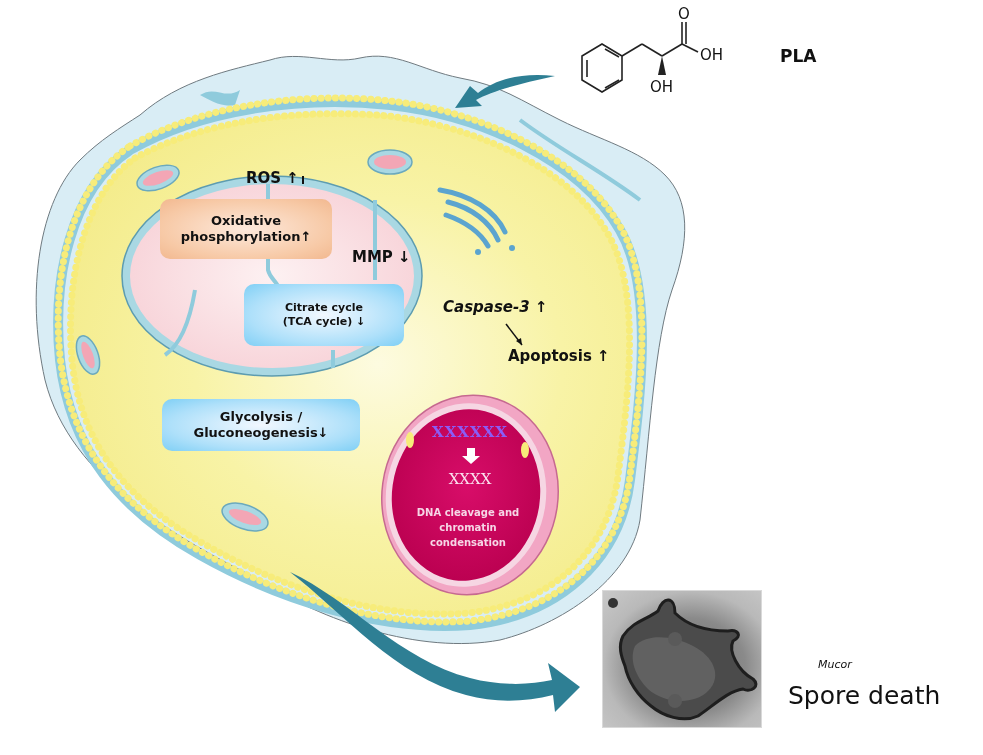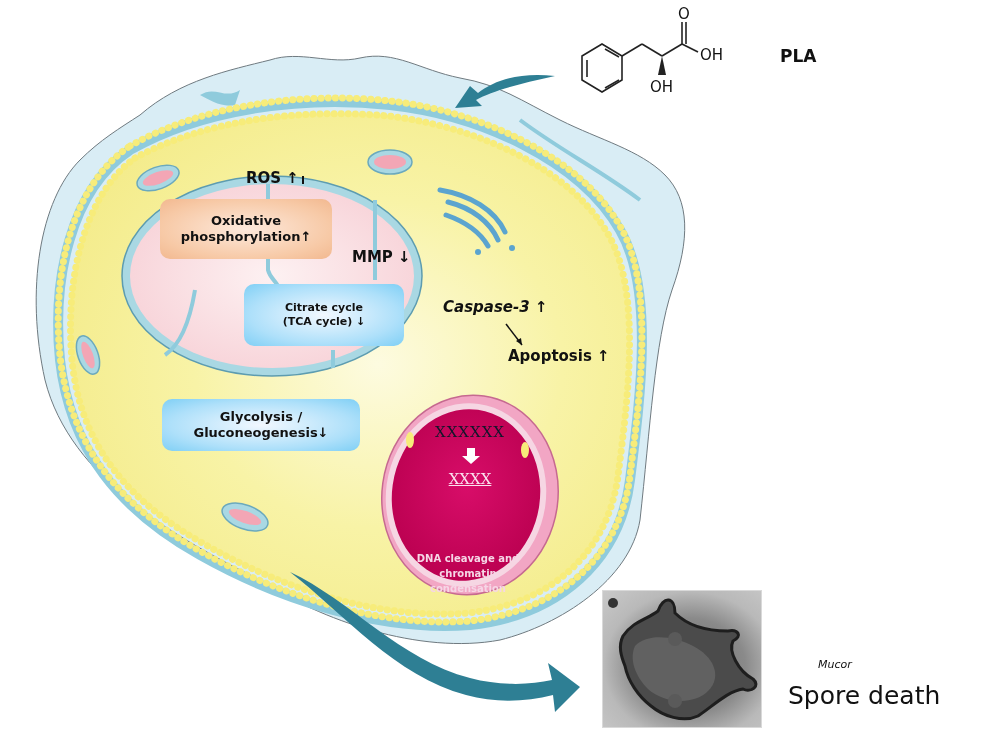--- a/index.html
+++ b/index.html
@@ -128,23 +128,23 @@
 </div>
 
 <div class="box box-blue" style="left:162px;top:399px;width:198px;height:52px;font-size:13px;">
   <span>Glycolysis /</span>
   <span>Gluconeogenesis↓</span>
 </div>
 
 <div class="lbl" style="left:443px;top:298px;font-size:15px;font-style:italic;">Caspase-3 ↑</div>
 <div class="lbl" style="left:480px;top:347px;font-size:15px;margin-left:28px;">Apoptosis ↑</div>
 
-<div class="nuc-text" style="left:420px;top:423px;width:100px;font-size:15px;font-family:'DejaVu Serif', serif;font-weight:normal;letter-spacing:1px;color:#0f172a;">XXXXXX</div>
-<div class="nuc-text" style="left:420px;top:470px;width:100px;font-size:15px;font-family:'DejaVu Serif', serif;font-weight:normal;color:#fbe3ef;text-decoration:underline;">XXXX</div>
-<div class="nuc-text" style="left:400px;top:505px;width:136px;font-size:10px;line-height:1.5;margin-top:46px;">
+<div class="nuc-text" style="left:420px;top:423px;width:100px;font-size:15px;font-family:'DejaVu Serif', serif;font-weight:bold;letter-spacing:1px;color:#8b5cf6;">XXXXXX</div>
+<div class="nuc-text" style="left:420px;top:470px;width:100px;font-size:15px;font-family:'DejaVu Serif', serif;font-weight:normal;color:#fbe3ef;">XXXX</div>
+<div class="nuc-text" style="left:400px;top:505px;width:136px;font-size:10px;line-height:1.5;">
   <div>DNA cleavage and</div>
   <div>chromatin</div>
   <div>condensation</div>
 </div>
 
 <div class="photo">
   <svg width="158" height="136" viewBox="0 0 158 136">
     <path d="M20,45 C30,30 45,28 55,20 C60,5 72,5 72,22 C85,35 105,40 125,40 C135,38 140,45 130,50 C125,60 135,80 150,88 C158,95 148,102 140,98 C125,100 110,115 95,125 C80,132 60,125 48,115 C35,105 25,90 22,75 C18,65 15,55 20,45 Z" fill="#4b4b4b" stroke="#1e1e1e" stroke-width="3"></path>
     <path d="M32,55 C45,42 70,45 90,55 C110,65 120,85 105,100 C90,115 60,112 45,98 C32,85 26,68 32,55 Z" fill="#6b6b6b" opacity="0.7"></path>
     <circle cx="72" cy="48" r="7" fill="#5a5a5a"></circle>

